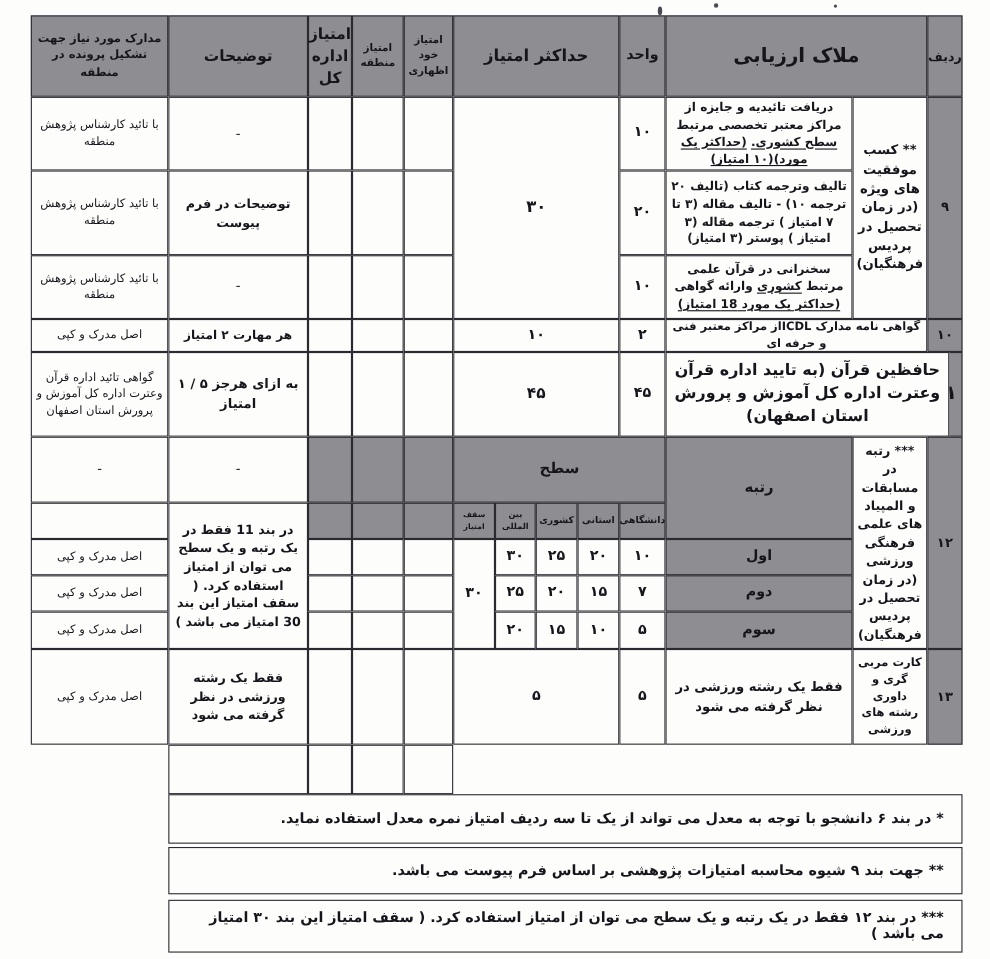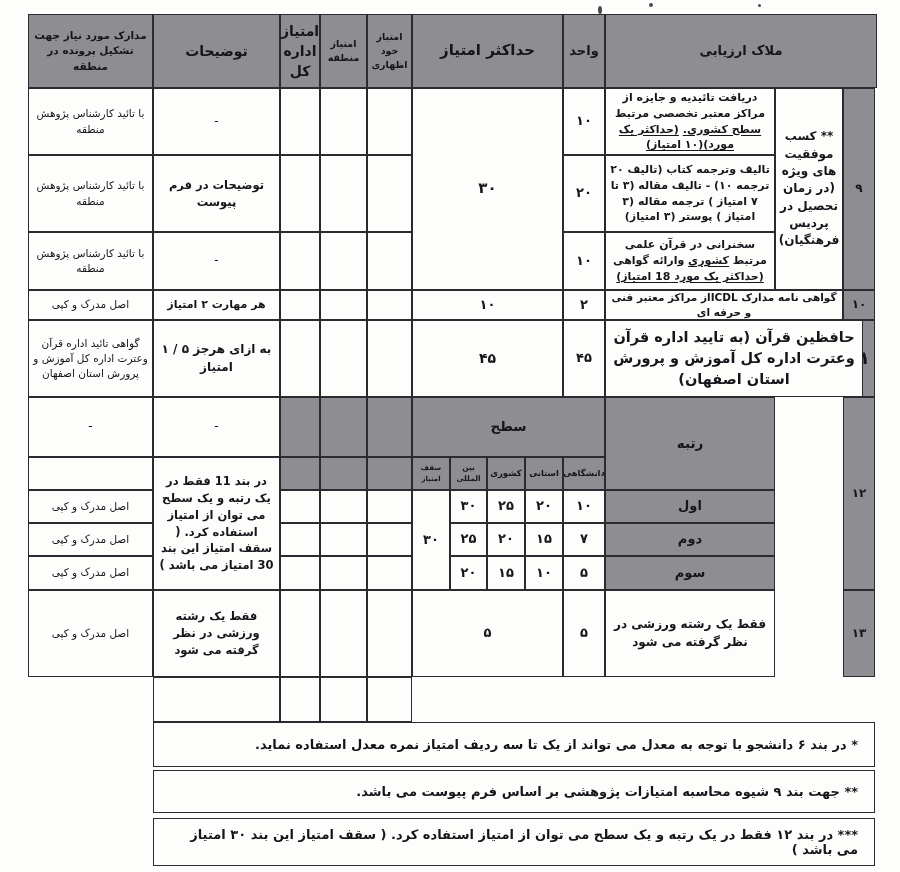--- a/index.html
+++ b/index.html
@@ -26,21 +26,21 @@
 </head>
 <body>
 
 <div class="page">
 
   <div class="speck" style="left:598px;top:6px;width:4px;height:8px;"></div>
   <div class="speck" style="left:649px;top:3px;width:4px;height:4px;"></div>
   <div class="speck" style="left:758px;top:4px;width:3px;height:3px;"></div>
 
   <div class="c g b" style="left:843px;top:14px;width:32px;height:74px;font-size:11.5px">ردیف</div>
-  <div class="c g b" style="left:605px;top:14px;width:272px;height:74px;font-size:13px">ملاک ارزیابی</div>
+  <div class="c g b" style="left:605px;top:14px;width:238px;height:74px;font-size:18px">ملاک ارزیابی</div>
   <div class="c g b" style="left:563px;top:14px;width:42px;height:74px;font-size:13px">واحد</div>
   <div class="c g b" style="left:412px;top:14px;width:151px;height:74px;font-size:15px">حداکثر امتیاز</div>
   <div class="c g b" style="left:367px;top:14px;width:45px;height:74px;font-size:9.5px">امتیاز خود اظهاری</div>
   <div class="c g b" style="left:320px;top:14px;width:47px;height:74px;font-size:9.5px">امتیاز منطقه</div>
   <div class="c g b" style="left:280px;top:14px;width:40px;height:74px;font-size:14px">امتیاز اداره کل</div>
   <div class="c g b" style="left:28px;top:14px;width:125px;height:74px;font-size:10.5px">مدارک مورد نیاز جهت تشکیل پرونده در منطقه</div>
   <div class="c g b" style="left:153px;top:14px;width:127px;height:74px;font-size:14px">توضیحات</div>
 
   <div class="c g b" style="left:843px;top:88px;width:32px;height:202px;font-size:12px">۹</div>
   <div class="c b" style="left:775px;top:88px;width:68px;height:202px;font-size:12px">** کسب موفقیت های ویژه (در زمان تحصیل در پردیس فرهنگیان)</div>
@@ -91,20 +91,21 @@
   <div class="c b" style="left:605px;top:320px;width:258px;height:77px;font-size:14.5px">حافظین قرآن (به تایید اداره قرآن وعترت اداره کل آموزش و پرورش استان اصفهان)</div>
   <div class="c b" style="left:563px;top:320px;width:42px;height:77px;font-size:13px">۴۵</div>
   <div class="c b" style="left:412px;top:320px;width:151px;height:77px;font-size:14px">۴۵</div>
   <div class="c" style="left:367px;top:320px;width:45px;height:77px"></div>
   <div class="c" style="left:320px;top:320px;width:47px;height:77px"></div>
   <div class="c" style="left:280px;top:320px;width:40px;height:77px"></div>
   <div class="c b" style="left:153px;top:320px;width:127px;height:77px;font-size:12px">به ازای هرجز ۵ / ۱ امتیاز</div>
   <div class="c" style="left:28px;top:320px;width:125px;height:77px;font-size:10.5px">گواهی تائید اداره قرآن وعترت اداره کل آموزش و پرورش استان اصفهان</div>
 
   <div class="c g b" style="left:843px;top:397px;width:32px;height:193px;font-size:12px">۱۲</div>
+  <div class="c b" style="left:775px;top:397px;width:68px;height:193px;font-size:11.5px">*** رتبه در مسابقات و المپیاد های علمی فرهنگی ورزشی (در زمان تحصیل در پردیس فرهنگیان)</div>
 
   <div class="c g b" style="left:605px;top:397px;width:170px;height:93px;font-size:13.5px">رتبه</div>
   <div class="c g b" style="left:412px;top:397px;width:193px;height:60px;font-size:13.5px">سطح</div>
 
   <div class="c g b" style="left:563px;top:457px;width:42px;height:33px;font-size:8.5px">دانشگاهی</div>
   <div class="c g b" style="left:525px;top:457px;width:38px;height:33px;font-size:8.5px">استانی</div>
   <div class="c g b" style="left:487px;top:457px;width:38px;height:33px;font-size:8.5px">کشوری</div>
   <div class="c g b" style="left:450px;top:457px;width:37px;height:33px;font-size:7.5px">بین المللی</div>
   <div class="c g b" style="left:412px;top:457px;width:38px;height:33px;font-size:7px">سقف امتیاز</div>
 
@@ -148,20 +149,21 @@
   <div class="c" style="left:153px;top:397px;width:127px;height:60px;font-size:12px">-</div>
   <div class="c b" style="left:153px;top:457px;width:127px;height:133px;font-size:11.5px">در بند 11 فقط در یک رتبه و یک سطح می توان از امتیاز استفاده کرد. ( سقف امتیاز این بند 30 امتیاز می باشد )</div>
 
   <div class="c" style="left:28px;top:397px;width:125px;height:60px;font-size:12px">-</div>
   <div class="c" style="left:28px;top:457px;width:125px;height:33px"></div>
   <div class="c" style="left:28px;top:490px;width:125px;height:33px;font-size:10.5px">اصل مدرک و کپی</div>
   <div class="c" style="left:28px;top:523px;width:125px;height:33px;font-size:10.5px">اصل مدرک و کپی</div>
   <div class="c" style="left:28px;top:556px;width:125px;height:34px;font-size:10.5px">اصل مدرک و کپی</div>
 
   <div class="c g b" style="left:843px;top:590px;width:32px;height:87px;font-size:12px">۱۳</div>
+  <div class="c b" style="left:775px;top:590px;width:68px;height:87px;font-size:10.5px">کارت مربی گری و داوری رشته های ورزشی</div>
   <div class="c b" style="left:605px;top:590px;width:170px;height:87px;font-size:12px">فقط یک رشته ورزشی در نظر گرفته می شود</div>
   <div class="c b" style="left:563px;top:590px;width:42px;height:87px;font-size:13px">۵</div>
   <div class="c b" style="left:412px;top:590px;width:151px;height:87px;font-size:13px">۵</div>
   <div class="c" style="left:367px;top:590px;width:45px;height:87px"></div>
   <div class="c" style="left:320px;top:590px;width:47px;height:87px"></div>
   <div class="c" style="left:280px;top:590px;width:40px;height:87px"></div>
   <div class="c b" style="left:153px;top:590px;width:127px;height:87px;font-size:11.5px">فقط یک رشته ورزشی در نظر گرفته می شود</div>
   <div class="c" style="left:28px;top:590px;width:125px;height:87px;font-size:10.5px">اصل مدرک و کپی</div>
 
   <div class="c" style="left:153px;top:677px;width:127px;height:45px"></div>

